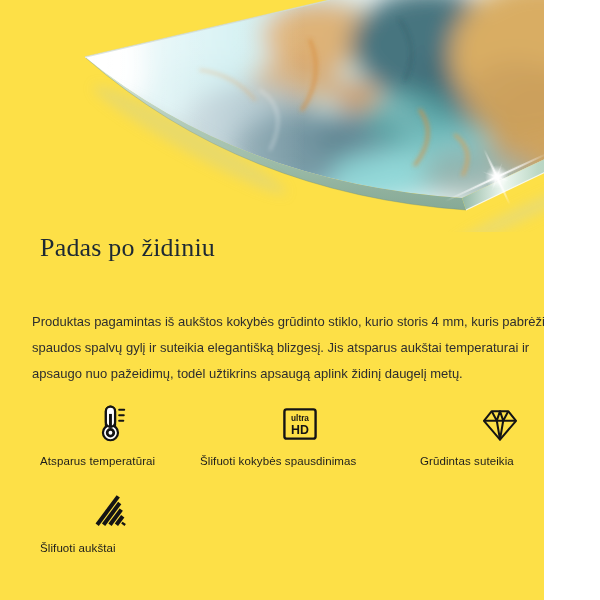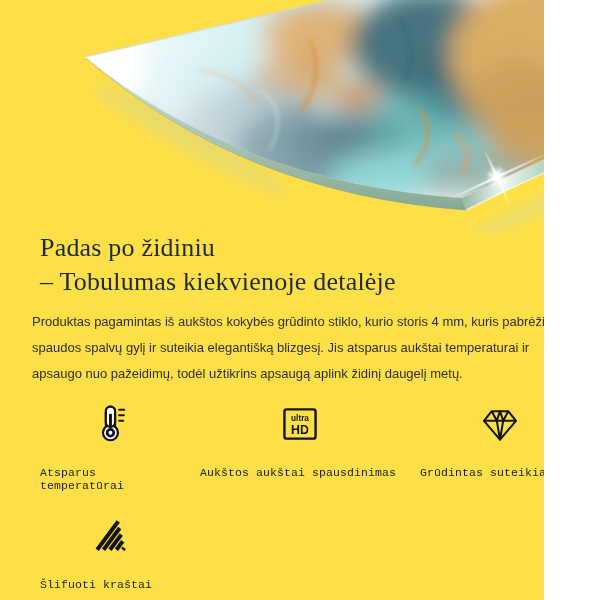--- a/index.html
+++ b/index.html
@@ -18,21 +18,21 @@
     position:absolute; left:32px; top:309px; width:524px; margin:0;
     font-size:13px; line-height:2.0; color:#2e2e2e;
   }
   .features {
     position:absolute; left:40px; top:402px; width:540px;
     display:grid; grid-template-columns:140px 200px 160px;
     column-gap:20px; row-gap:22px;
   }
   .feature { display:flex; flex-direction:column; }
   .icon-box { height:44px; display:flex; align-items:flex-end; justify-content:center; }
-  .feature .label { margin-top:20px; font-size:11.5px; color:#1c1c1c; letter-spacing:0.1px;font-family:Liberation Mono, monospace; }
+  .feature .label { margin-top:9px; font-size:11.5px; color:#1c1c1c; letter-spacing:0.1px; }
   .icon-box svg { display:block; }
 </style>
 </head>
 <body>
 
 <div class="page">
 
   <div class="hero">
     <svg width="600" height="232" viewBox="0 0 600 232">
       <defs>
@@ -122,21 +122,21 @@
         <ellipse rx="60" ry="1.8" fill="url(#ray)"></ellipse>
         <ellipse rx="2" ry="32" fill="url(#ray)"></ellipse>
         <ellipse rx="16" ry="1.1" fill="url(#ray)" transform="rotate(45)" opacity="0.7"></ellipse>
         <ellipse rx="16" ry="1.1" fill="url(#ray)" transform="rotate(-45)" opacity="0.7"></ellipse>
         <circle r="12" fill="url(#ray)" opacity="0.9"></circle>
         <circle r="4" fill="#ffffff" filter="url(#b2)"></circle>
       </g>
     </svg>
   </div>
 
-  <h1 class="heading"><span>Padas po židiniu</span><br><span>– Tobulumas kiekvienoje detalėje</span></h1>
+  <h1 class="heading"><span>Padas po židiniu</span><br></h1>
 
   <p class="description">Produktas pagamintas iš aukštos kokybės grūdinto stiklo, kurio storis 4 mm, kuris pabrėžia spaudos spalvų gylį ir suteikia elegantišką blizgesį. Jis atsparus aukštai temperaturai ir apsaugo nuo pažeidimų, todėl užtikrins apsaugą aplink židinį daugelį metų.</p>
 
   <div class="features">
 
     <div class="feature">
       <div class="icon-box">
         <svg width="44" height="44" viewBox="0 0 48 48" fill="none" stroke="#141414" stroke-width="2.4">
           <rect x="19.5" y="5" width="10" height="25" rx="5" fill="#ffffff"></rect>
           <circle cx="24.5" cy="33.5" r="8.2" fill="#ffffff"></circle>
@@ -154,21 +154,21 @@
     </div>
 
     <div class="feature">
       <div class="icon-box">
         <svg width="44" height="44" viewBox="0 0 48 48">
           <rect x="7" y="8" width="34" height="32" rx="2.5" fill="none" stroke="#141414" stroke-width="2.6"></rect>
           <text x="24" y="21" text-anchor="middle" font-family="Liberation Sans, sans-serif" font-size="9" font-weight="600" fill="#141414">ultra</text>
           <text x="24" y="35" text-anchor="middle" font-family="Liberation Sans, sans-serif" font-size="13.5" font-weight="800" fill="#141414">HD</text>
         </svg>
       </div>
-      <div class="label">Aukštos aukštai spausdinimas</div>
+      <div class="label">Šlifuoti kokybės spausdinimas</div>
     </div>
 
 
     <div class="feature">
       <div class="icon-box">
         <svg width="44" height="44" viewBox="0 0 48 48" fill="none" stroke="#141414" stroke-width="2.2" stroke-linejoin="round">
           <path d="M15,10 L33,10 L41.5,20.5 L24,41 L6.5,20.5 Z"></path>
           <path d="M6.5,20.5 L41.5,20.5"></path>
           <path d="M15,10 L20.5,20.5 L24,10 L27.5,20.5 L33,10"></path>
           <path d="M20.5,20.5 L24,41 L27.5,20.5"></path>
@@ -180,18 +180,18 @@
     <div class="feature">
       <div class="icon-box">
         <svg width="44" height="44" viewBox="0 0 48 48" stroke="#141414" stroke-width="4.4" stroke-linecap="butt">
           <line x1="10" y1="39" x2="33" y2="8"></line>
           <line x1="17" y1="39" x2="34.6" y2="15.2"></line>
           <line x1="24" y1="39" x2="36.3" y2="22.5"></line>
           <line x1="31" y1="39" x2="37.9" y2="29.7"></line>
           <line x1="38" y1="39" x2="39.5" y2="36.9"></line>
         </svg>
       </div>
-      <div class="label">Šlifuoti kraštai</div>
+      <div class="label">Šlifuoti aukštai</div>
     </div>
 
 
   </div>
 </div>
 
 </body></html>

